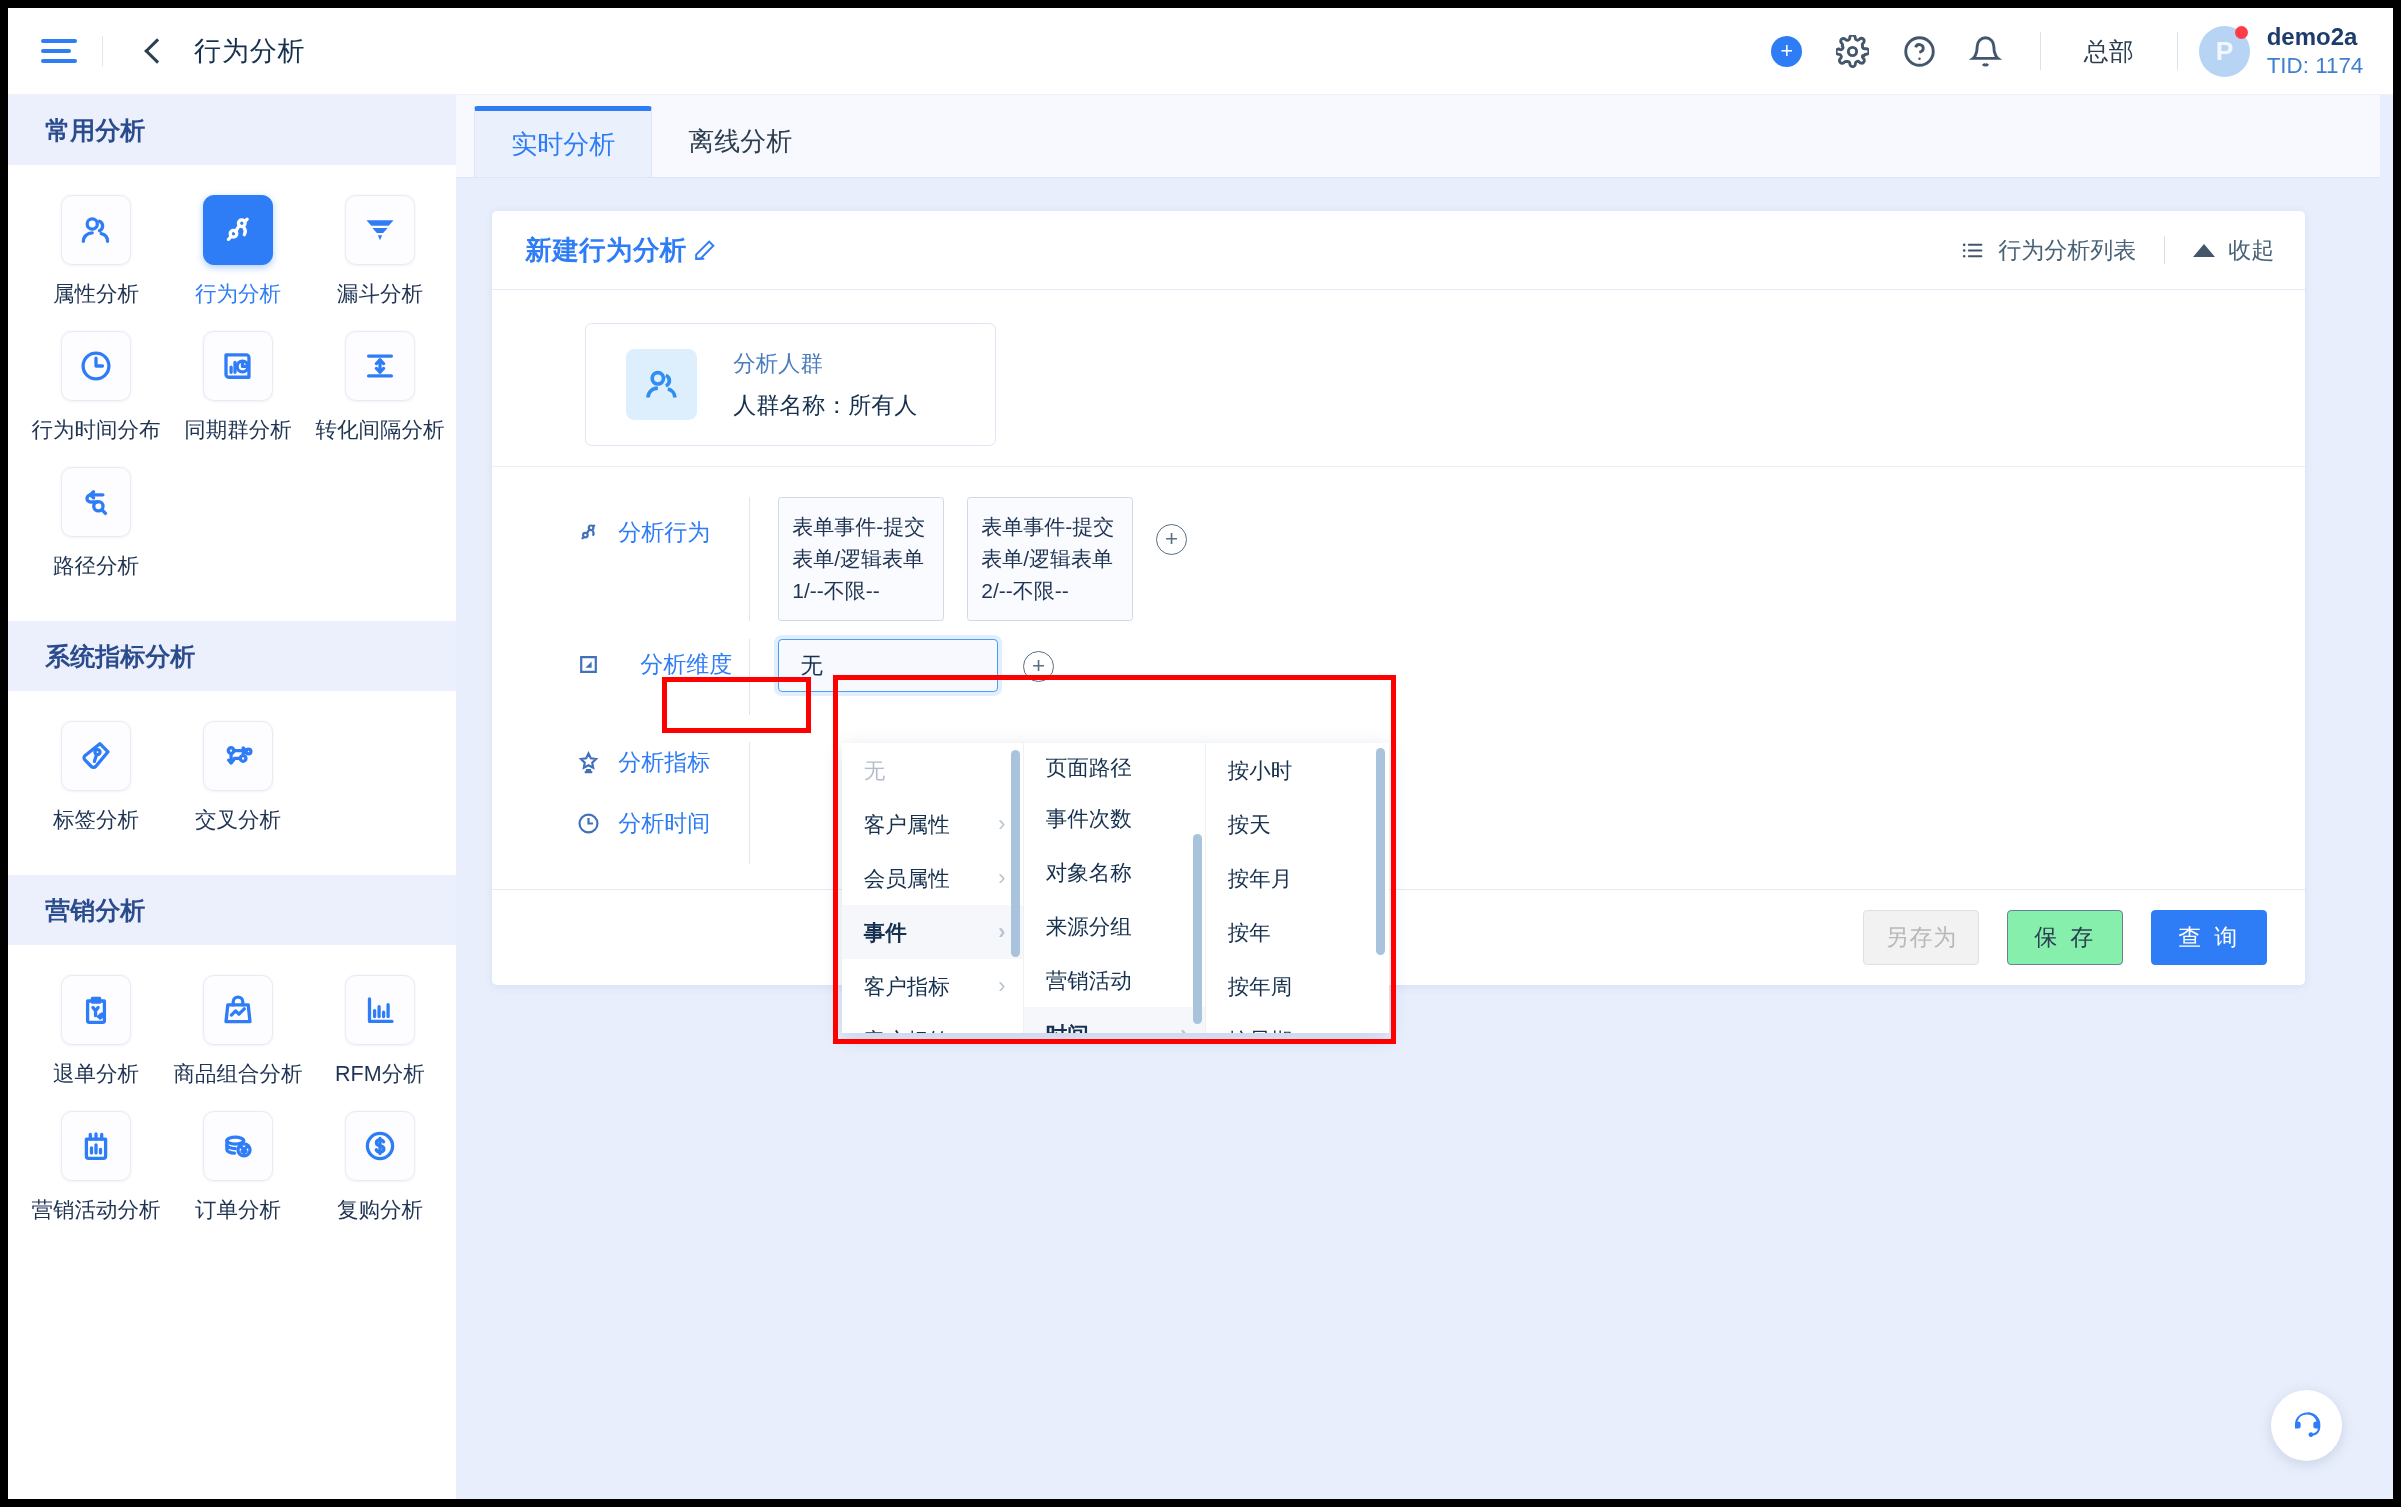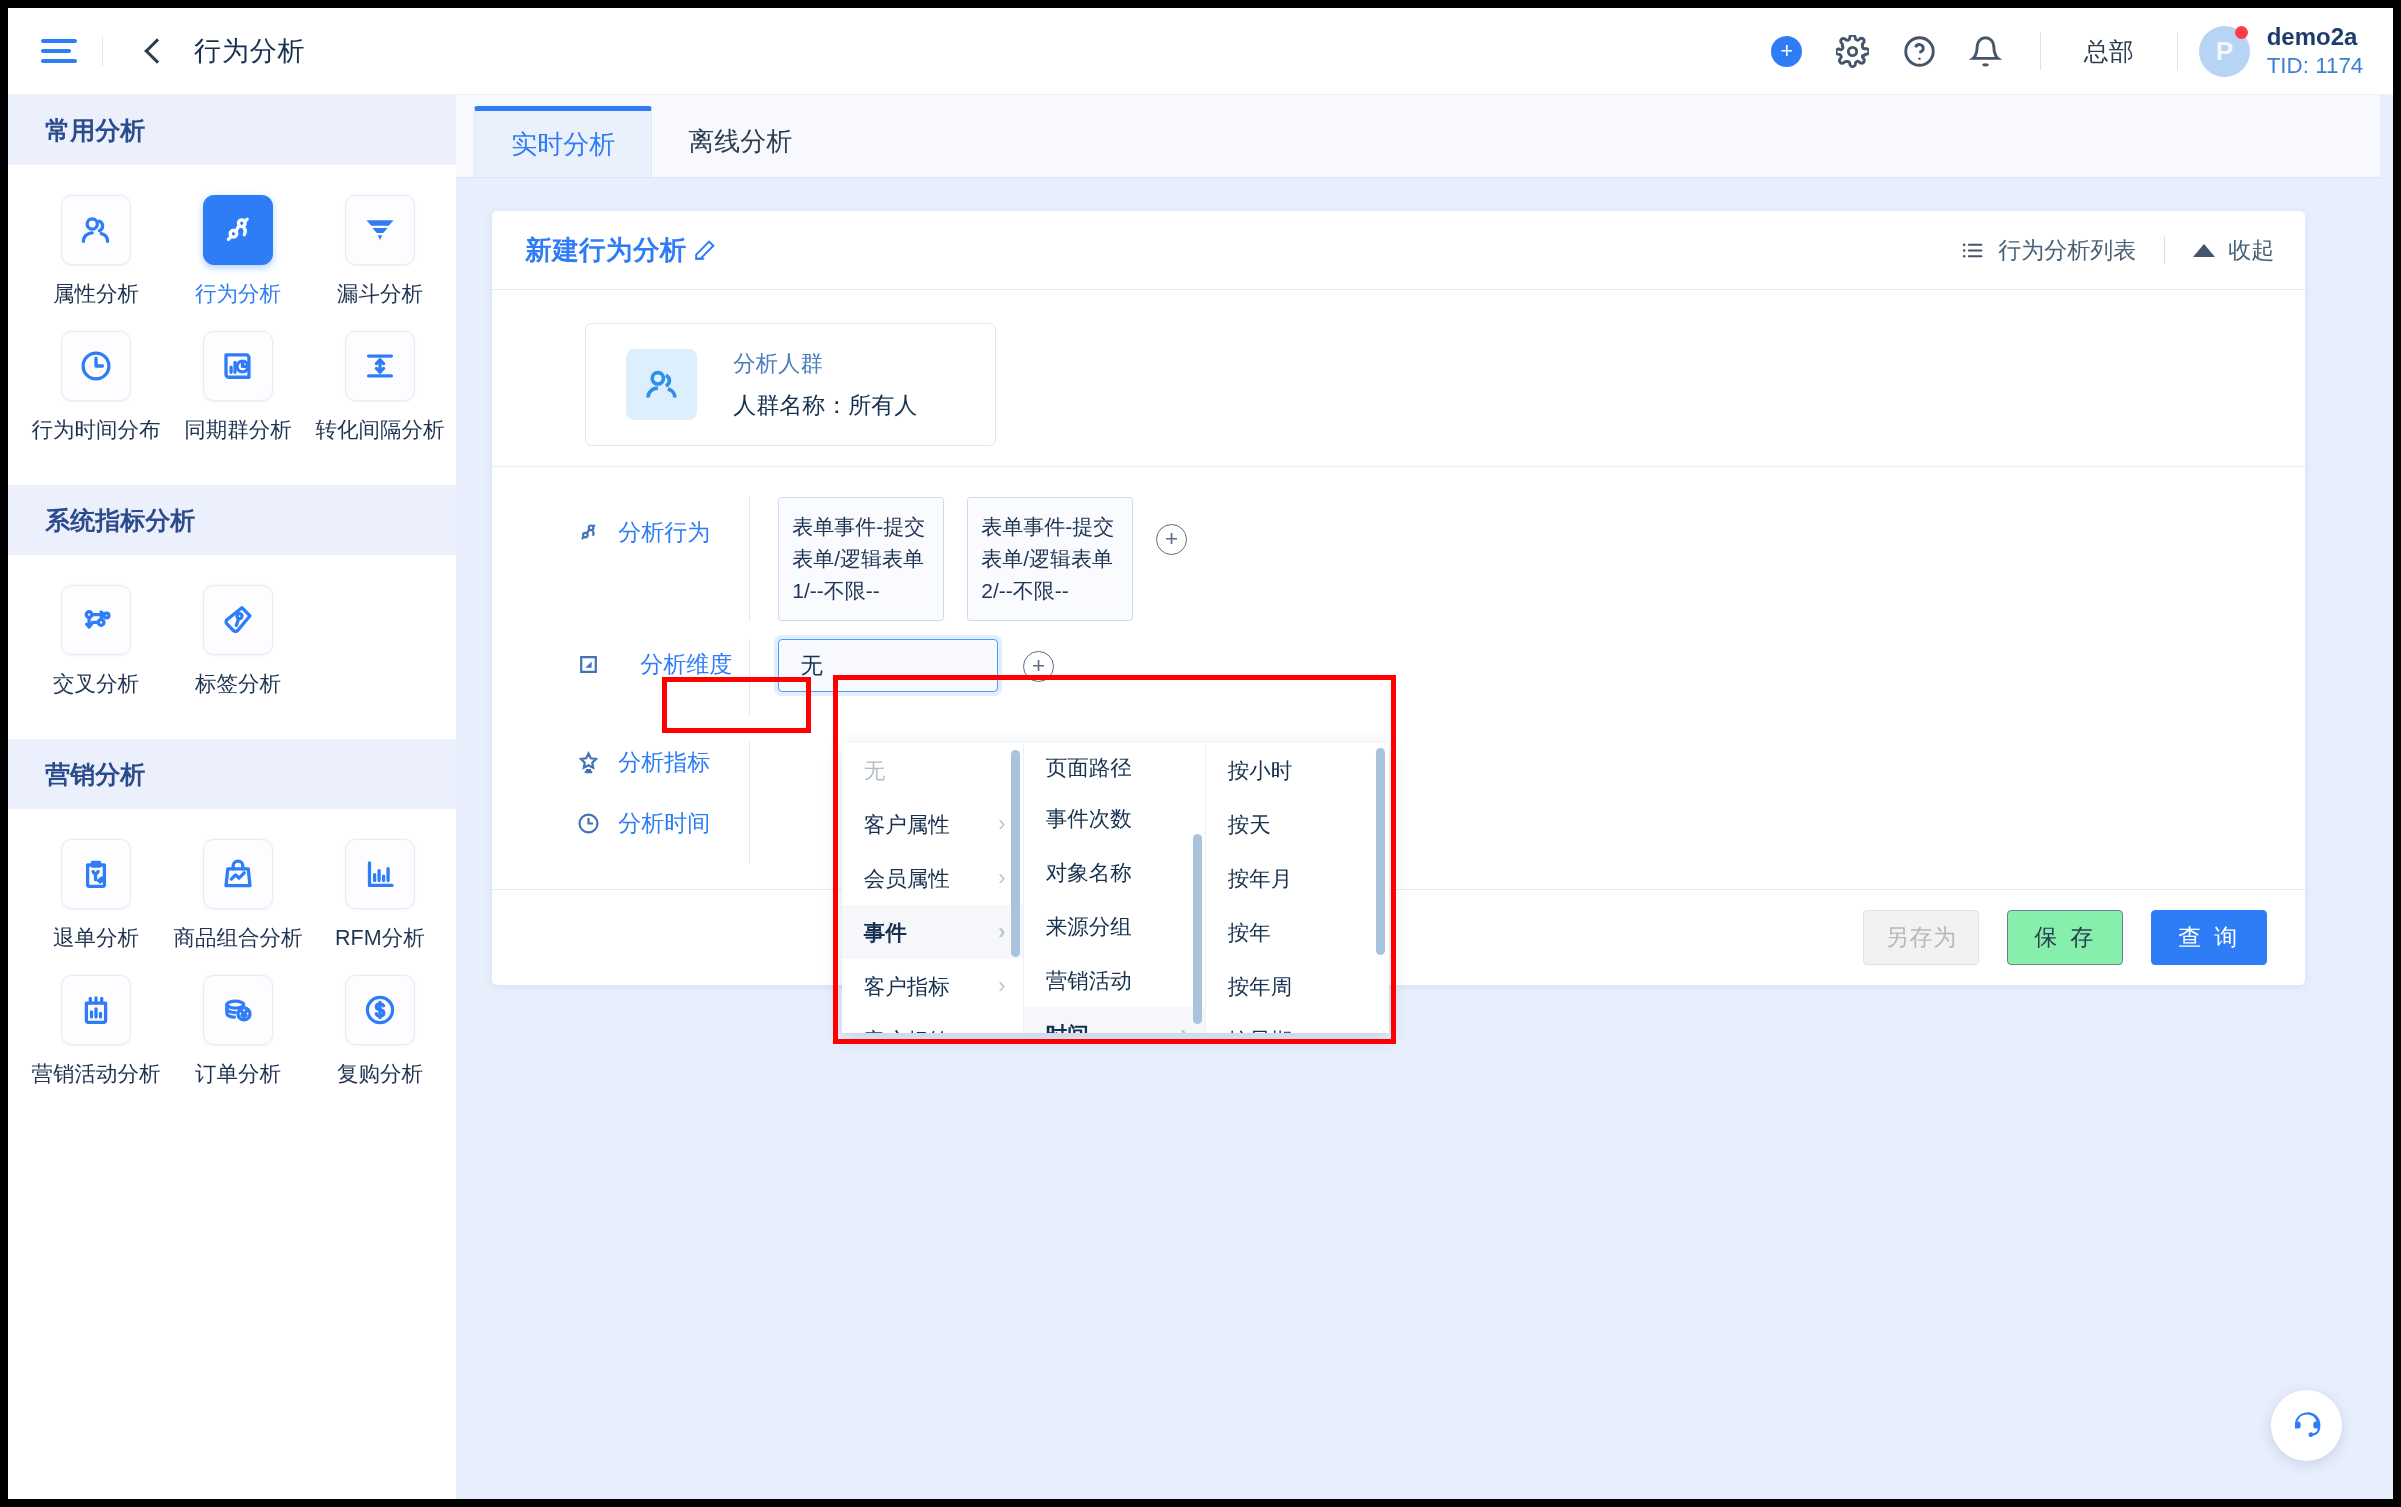--- a/index.html
+++ b/index.html
@@ -349,49 +349,62 @@
               <svg width="36" height="36" viewBox="0 0 24 24">
                 <path d="M4.4 5.4h15.2M4.4 18.6h15.2"></path>
                 <path d="M12 8v8"></path>
                 <path d="M9.6 10.4L12 8l2.4 2.4"></path>
                 <path d="M9.6 13.6L12 16l2.4-2.4"></path>
               </svg>
             </div>
           <div class="tile-label">转化间隔分析</div>
         </div>
       </div>
+      <div class="grid-row">
+        <div class="tile">
+          <div class="tile-box">
+              <svg width="36" height="36" viewBox="0 0 24 24">
+                <path d="M16.6 7.2H8.4a2.4 2.4 0 000 4.8h4.4"></path>
+                <path d="M10.4 5.2L8.2 7.2l2.2 2"></path>
+                <circle cx="13.6" cy="14.8" r="3.1"></circle>
+                <path d="M16 17.2l2.3 2.4"></path>
+              </svg>
+            </div>
+          <div class="tile-label">路径分析</div>
+        </div>
+      </div>
     </div>
 
     <div class="side-section-head">系统指标分析</div>
     <div class="grid-wrap">
       <div class="grid-row">
+        <div class="tile">
+          <div class="tile-box">
+              <svg width="36" height="36" viewBox="0 0 24 24">
+                <path d="M14.6 3.8L20 9.2 11.8 19a2 2 0 01-2.9 0L4.6 14.6a2 2 0 010-2.8z"></path>
+                <circle cx="13" cy="9.4" r="1.7"></circle>
+                <path d="M12.2 11.6l-1.3 4"></path>
+              </svg>
+            </div>
+          <div class="tile-label">标签分析</div>
+        </div>
         <div class="tile">
           <div class="tile-box">
               <svg width="36" height="36" viewBox="0 0 24 24">
                 <circle cx="7.4" cy="8.4" r="1.9"></circle>
                 <circle cx="15.4" cy="13.6" r="1.9"></circle>
                 <circle cx="19" cy="9" r="1.6"></circle>
                 <path d="M9.3 8.4h7.8"></path>
                 <path d="M15.4 6.6l1.8 1.8-1.8 1.8"></path>
                 <path d="M7.4 11v5.5"></path>
                 <path d="M5.8 14.8l1.6 1.7 1.6-1.7"></path>
                 <path d="M9.6 13.6h3.9"></path>
               </svg>
             </div>
           <div class="tile-label">交叉分析</div>
-        </div>
-        <div class="tile">
-          <div class="tile-box">
-              <svg width="36" height="36" viewBox="0 0 24 24">
-                <path d="M14.6 3.8L20 9.2 11.8 19a2 2 0 01-2.9 0L4.6 14.6a2 2 0 010-2.8z"></path>
-                <circle cx="13" cy="9.4" r="1.7"></circle>
-                <path d="M12.2 11.6l-1.3 4"></path>
-              </svg>
-            </div>
-          <div class="tile-label">标签分析</div>
         </div>
       </div>
     </div>
 
     <div class="side-section-head">营销分析</div>
     <div class="grid-wrap">
       <div class="grid-row">
         <div class="tile">
           <div class="tile-box">
               <svg width="36" height="36" viewBox="0 0 24 24">

